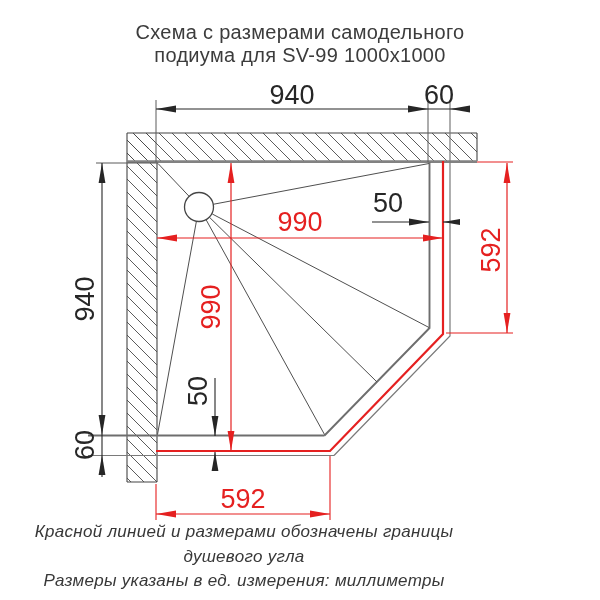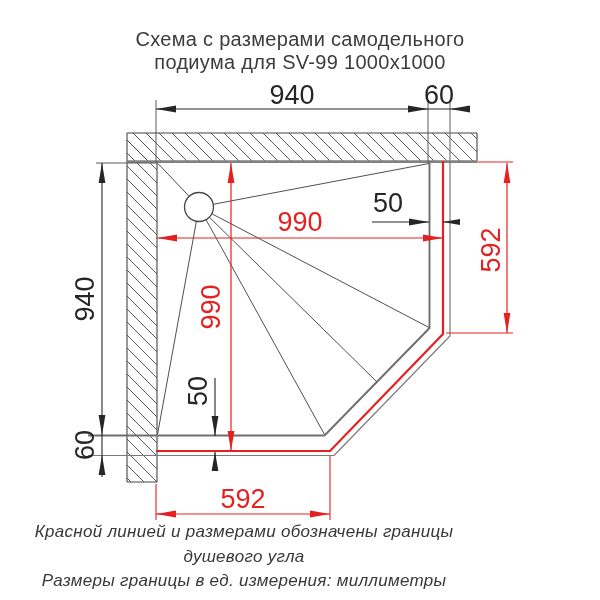--- a/index.html
+++ b/index.html
@@ -1,21 +1,21 @@
 <!DOCTYPE html>
 <html><head>
 <meta charset="utf-8">
 <style>
   html,body{margin:0;padding:0;background:#ffffff;}
   .canvas{
     position:relative;width:600px;height:600px;background:#ffffff;overflow:hidden;
     font-family:"Liberation Sans",sans-serif;
   }
   .title{
-    position:absolute;top:28px;left:0;width:600px;text-align:center;
+    position:absolute;top:21px;left:0;width:600px;text-align:center;
     font-size:20px;line-height:22.5px;font-weight:500;color:#3c3c3c;letter-spacing:.3px;
   }
   .footer{
     position:absolute;top:520px;left:0;width:488px;text-align:center;
     font-size:17px;line-height:24.5px;font-weight:400;color:#383838;letter-spacing:.3px;font-style:italic;
   }
   svg.draw{position:absolute;left:0;top:0;}
   .dimtxt{font-size:27px;fill:#262626;}
   .dimtxt-red{font-size:27px;fill:#e52020;}
 </style>
@@ -133,16 +133,16 @@
     <g>
       <path d="M156,514 H330" stroke="#e52020" stroke-width="1.2" fill="none"></path>
       <polygon points="156,514 176,510.6 176,517.4" fill="#e52020"></polygon>
       <polygon points="330,514 310,510.6 310,517.4" fill="#e52020"></polygon>
       <text class="dimtxt-red" x="243" y="508" text-anchor="middle">592</text>
     </g>
   </svg>
 
   <div class="footer">
     <div>Красной линией и размерами обозначены границы душевого угла</div>
-    <div>Размеры границы в ед. измерения: миллиметры</div>
+    <div>Размеры указаны в ед. измерения: миллиметры</div>
   </div>
 
 </div>
 
 </body></html>

